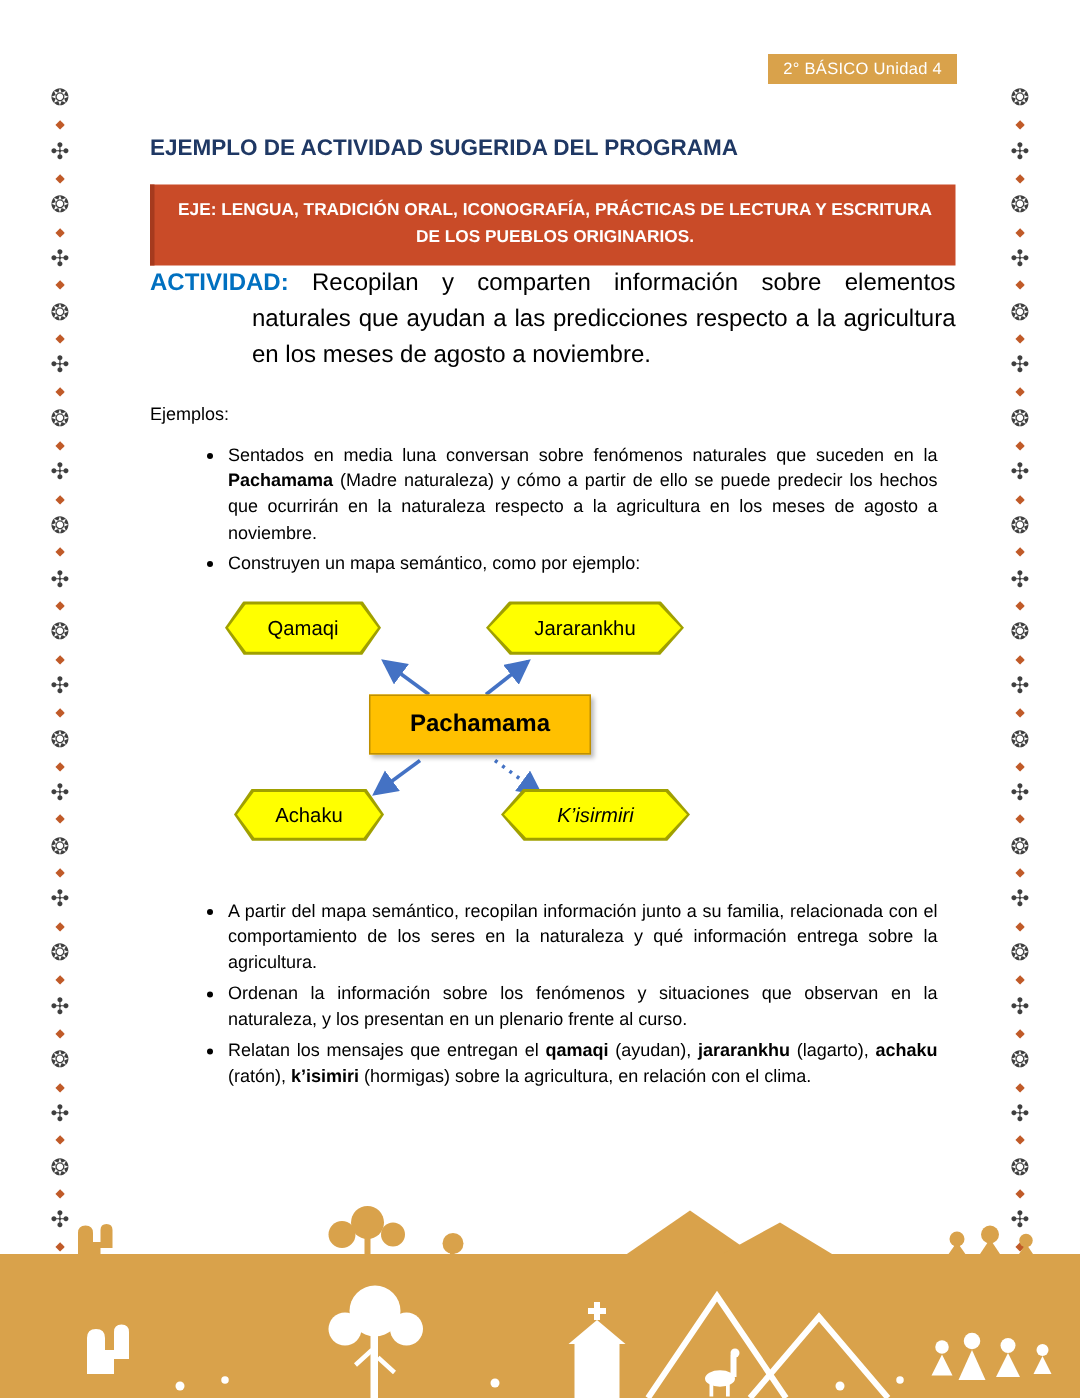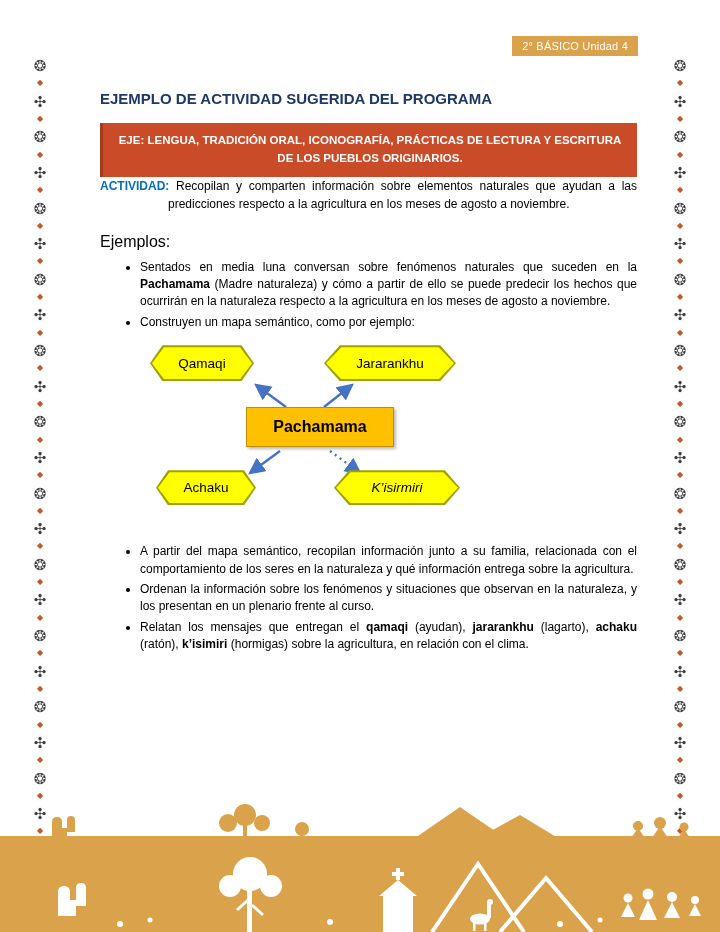--- a/index.html
+++ b/index.html
@@ -38,28 +38,28 @@
     padding: 9px 12px; line-height: 1.55;
   }
   .eje-banner p { margin: 0; text-align: center; }
 
   .contexto {
     color: var(--heading-blue, #0070C0); font-size: 12px; font-weight: bold;
     margin: 26px 0 14px;
   }
 
   .actividad {
-    font-size: 12px; line-height: 1.5; text-align: justify;
+    font-size: 16px; line-height: 1.5; text-align: justify;
     padding-left: 68px; text-indent: -68px; margin: 0 0 20px;
   }
   .actividad-label { color: var(--heading-blue, #0070C0); font-weight: bold; }
 
-  .ejemplos-label { font-size: 16px; margin: 14px 0 8px; }
-
-  ul.bullets { margin: 0; padding-left: 40px; font-size: 12px; line-height: 1.45; text-align: justify; }
+  .ejemplos-label { font-size: 12px; margin: 14px 0 8px; }
+
+  ul.bullets { margin: 12px; padding-left: 40px; font-size: 12px; line-height: 1.45; text-align: justify; }
   ul.bullets li { margin-bottom: 3px; }
 
   
   .diagram { position: relative; height: 178px; margin: 10px 0 24px; }
   .arrows { position: absolute; inset: 0; width: 100%; height: 100%; }
   .arrow-line { stroke: var(--arrow-blue, #4472C4); stroke-width: 2.4; fill: none; }
   .arrow-line.dotted { stroke-dasharray: 2 4; }
   .arrow-fill { fill: var(--arrow-blue, #4472C4); }
 
   .hex {

